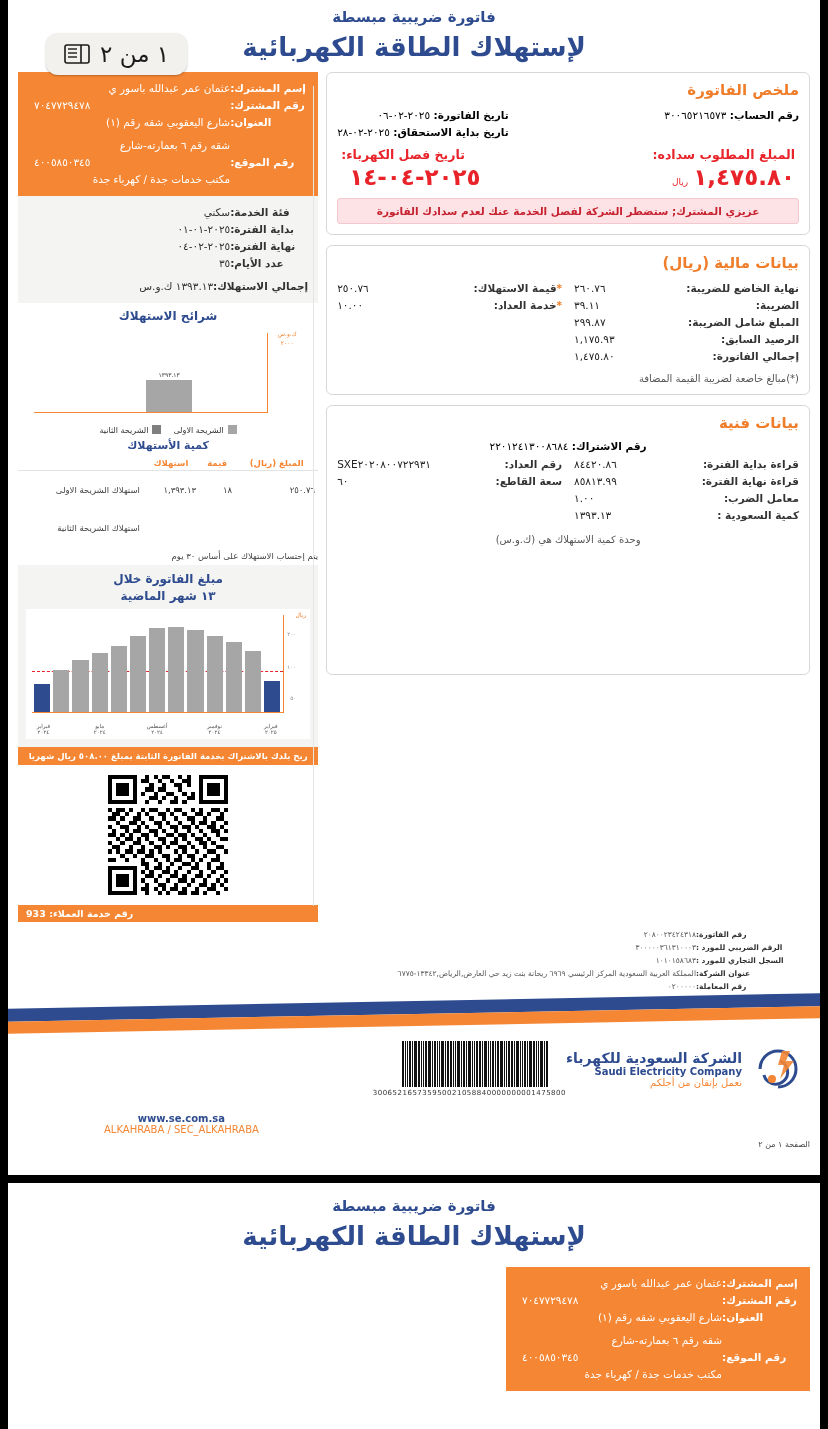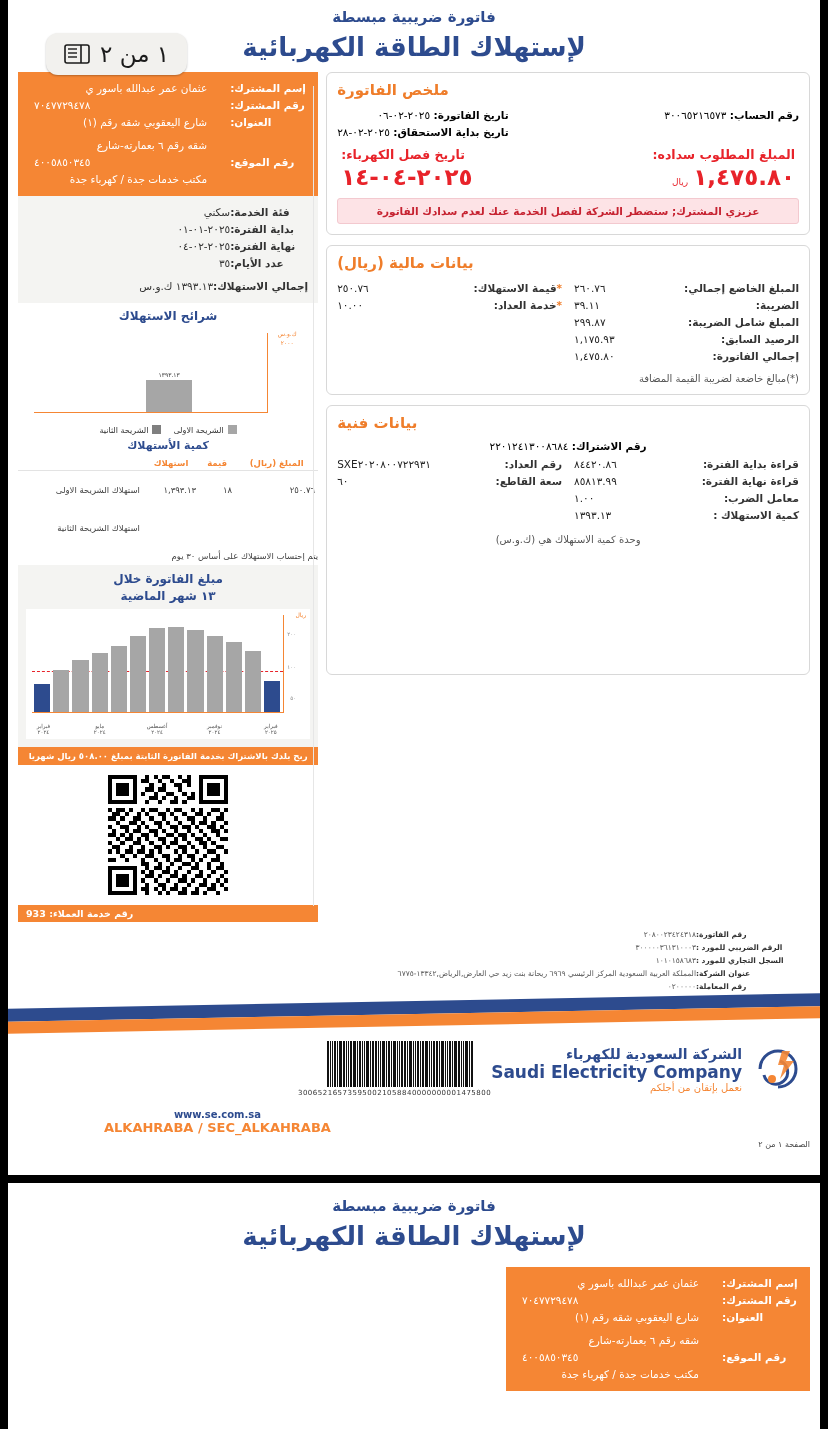--- a/index.html
+++ b/index.html
@@ -43,53 +43,53 @@
   .cols { display: flex; flex-direction: row; padding: 10px 10px 0 10px; gap: 8px; }
   .col-right { width: 490px; }
   .col-left  { width: 304px; }
 
   
   .box {
     border: 1px solid #d8d8d8; border-radius: 6px;
     margin-bottom: 10px; padding: 8px 10px 10px 10px;
     background: #fff;
   }
-  .box-title { color: #ef7d2a; font-size: 15px; font-weight: bold; text-align: left; margin-bottom: 8px; }
+  .box-title { color: #ef7d2a; font-size: 15px; font-weight: bold; text-align: right; margin-bottom: 8px; }
 
   .two-col { display: flex; gap: 12px; }
   .two-col > div { flex: 1; }
 
   .row2 { display: flex; justify-content: space-between; font-size: 10.5px; line-height: 17px; }
   .row2 .lbl { font-weight: bold; color: #333; }
   .row2 .val { color: #222; direction: ltr; unicode-bidi: embed; }
 
   
   .sum-grid { display: flex; justify-content: space-between; font-size: 10.5px; }
   .sum-grid .cell { line-height: 17px; }
   .sum-grid .lbl { font-weight: bold; }
 
   .cut-label { color: #e8232a; font-weight: bold; font-size: 12.5px; text-align: center; margin-top: 10px; }
   .amount-label { color: #e8232a; font-weight: bold; font-size: 12.5px; text-align: center; }
   .big-row { display: flex; justify-content: space-between; align-items: center; margin-top: 2px; padding: 0 4px; }
   .big-amount { color: #e8232a; font-size: 23px; font-weight: bold; direction: ltr; }
-  .big-date { color: #e8232a; font-size: 23px; font-weight: bold; direction: ltr; }
+  .big-date { color: #e8232a; font-size: 23px; font-weight: bold; direction: ltr; margin-left: 8px; }
   .riyal-unit { font-size: 9px; color: #e8232a; }
   .warn {
     margin-top: 8px; background: #fde3e6; border: 1px solid #f3c9cf;
     color: #c62230; font-size: 10.5px; font-weight: bold;
     text-align: center; padding: 6px 4px; border-radius: 3px;
   }
 
   .note-star { font-size: 10px; color: #555; margin-top: 8px; }
   .star { color: #ef7d2a; }
 
   
   .orange-panel { background: #f58634; color: #fff; padding: 8px 10px; }
   .orange-panel .line { display: flex; font-size: 10.5px; line-height: 17px; }
-  .orange-panel .lbl { font-weight: bold; width: 78px; text-align: left; flex: none; margin-left: 23px; }
+  .orange-panel .lbl { font-weight: bold; width: 78px; text-align: left; flex: none; }
   .orange-panel .val { flex: 1; text-align: right; padding-left: 6px; }
   .orange-panel .val.ltr { direction: ltr; text-align: left; }
 
   .light-panel { background: #f4f4f2; padding: 8px 10px; }
   .light-panel .line { display: flex; font-size: 10.5px; line-height: 17px; color: #333; }
   .light-panel .lbl { font-weight: bold; width: 78px; text-align: left; flex: none; }
   .light-panel .val { flex: 1; text-align: right; padding-left: 6px; }
 
   .panel-title { color: #2d4b8e; font-size: 12px; font-weight: bold; text-align: center; margin: 6px 0; }
 
@@ -142,29 +142,29 @@
   .legal .lv { flex: 1; text-align: right; padding-left: 8px; direction: rtl; }
 
   
   .footer { position: relative; height: 150px; margin-top: 4px; }
   .stripe { position: absolute; left: 0; width: 100%; }
   .stripe1 { top: 0; height: 13px; background: #2d4b8e; transform: skewY(-1.1deg); }
   .stripe2 { top: 13px; height: 12px; background: #f58634; transform: skewY(-1.1deg); }
   .footer-body { position: absolute; top: 40px; left: 0; right: 0; display: flex; align-items: center; padding: 0 14px; margin-left: 32px; }
   .logo-block { display: flex; align-items: center; gap: 8px; }
   .logo-text .ar { color: #2d4b8e; font-size: 14px; font-weight: bold; }
-  .logo-text .en { color: #2d4b8e; font-size: 17px; font-weight: bold; }
+  .logo-text .en { color: #2d4b8e; font-size: 10px; font-weight: bold; }
   .logo-text .sl { color: #f58634; font-size: 10px; }
   .barcode { display: flex; align-items: flex-end; gap: 1px; height: 46px; margin-right: 18px; }
   .barcode i { display: block; background: #111; height: 100%; }
   .barcode-num { font-size: 7px; color: #333; text-align: center; letter-spacing: .5px; margin-top: 2px; direction: ltr; }
   .page-num { position: absolute; bottom: 2px; right: 10px; font-size: 8px; color: #444; }
   .site { position: absolute; bottom: 16px; left: 96px; text-align: center; }
   .site .url { color: #2d4b8e; font-size: 10px; font-weight: bold; direction: ltr; }
-  .site .soc { color: #f58634; font-size: 13px; font-weight: bold; direction: ltr; }
+  .site .soc { color: #f58634; font-size: 10px; font-weight: normal; direction: ltr; }
 
   .vsep { position: absolute; top: 86px; right: 506px; width: 1px; height: 820px; background: #e6e6e6; }
 </style>
 </head>
 <body>
 
 <div class="page" id="page1">
 
   <div class="doc-header">
     <div class="sub">فاتورة ضريبية مبسطة</div>
@@ -210,21 +210,21 @@
         </div>
 
         <div class="warn">عزيزي المشترك; ستضطر الشركة لفصل الخدمة عنك لعدم سدادك الفاتورة</div>
       </div>
 
       <div class="box">
         <div class="box-title">بيانات مالية (ريال)</div>
         <div class="two-col">
           <div>
             <div class="row2">
-              <span class="lbl">المبلغ الخاضع إجمالي:</span>
+              <span class="lbl">نهاية الخاضع للضريبة:</span>
               <span class="val">٢٦٠.٧٦</span>
             </div>
             <div class="row2">
               <span class="lbl">الضريبة:</span>
               <span class="val">٣٩.١١</span>
             </div>
             <div class="row2">
               <span class="lbl">المبلغ شامل الضريبة:</span>
               <span class="val">٢٩٩.٨٧</span>
             </div>
@@ -265,21 +265,21 @@
             </div>
             <div class="row2">
               <span class="lbl">قراءة نهاية الفترة:</span>
               <span class="val">٨٥٨١٣.٩٩</span>
             </div>
             <div class="row2">
               <span class="lbl">معامل الضرب:</span>
               <span class="val">١.٠٠</span>
             </div>
             <div class="row2">
-              <span class="lbl">كمية الاستهلاك :</span>
+              <span class="lbl">كمية السعودية :</span>
               <span class="val">١٣٩٣.١٣</span>
             </div>
           </div>
           <div>
             <div class="row2">
               <span class="lbl">رقم العداد:</span>
               <span class="val">SXE٢٠٢٠٨٠٠٧٢٢٩٣١</span>
             </div>
             <div class="row2">
               <span class="lbl">سعة القاطع:</span>

